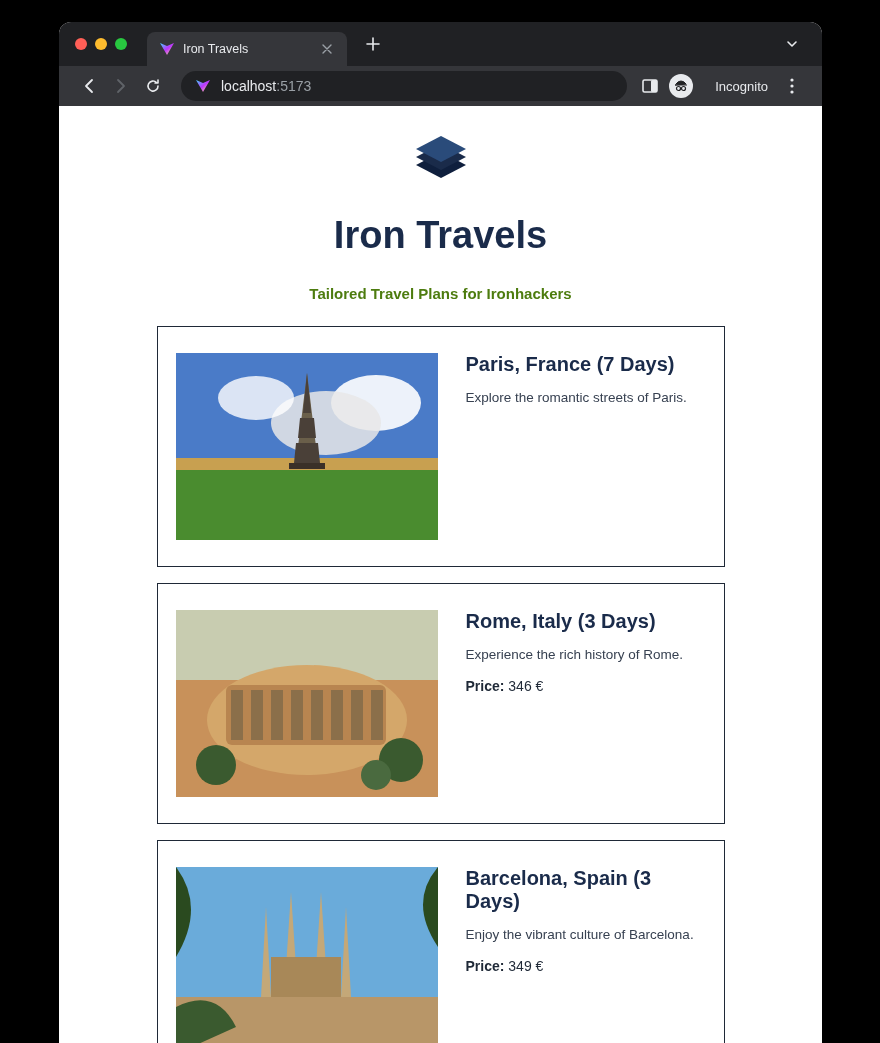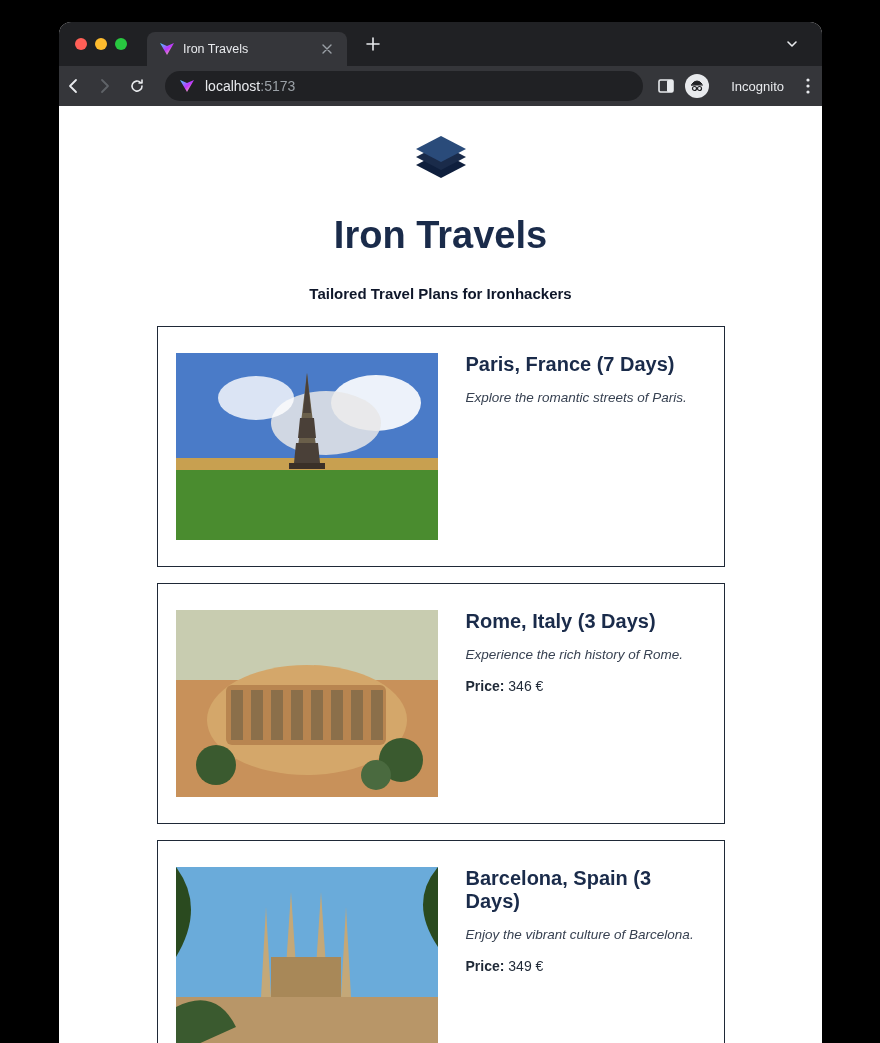--- a/index.html
+++ b/index.html
@@ -117,21 +117,21 @@
       display: flex;
       align-items: center;
       justify-content: center;
     }
     
     .toolbar {
       height: 40px;
       background: #35363a;
       display: flex;
       align-items: center;
-      padding: 0 0;
+      padding: 0 16px;
       gap: 4px;
     }
     
     .nav-btn {
       width: 28px;
       height: 28px;
       display: flex;
       align-items: center;
       justify-content: center;
       color: #e8eaed;
@@ -233,21 +233,21 @@
     .page-title {
       font-size: 38px;
       font-weight: 800;
       color: #1a2b4a;
       margin-bottom: 28px;
     }
     
     .page-subtitle {
       font-size: 15px;
       font-weight: 700;
-      color: #0f172a;
+      color: #4d7c0f;
       margin-bottom: 8px;
     }
     
     .cards {
       max-width: 568px;
       margin: 0 auto;
       display: flex;
       flex-direction: column;
       gap: 16px;
     }
@@ -276,21 +276,20 @@
     .card-title {
       font-size: 20px;
       font-weight: 800;
       color: #1a2b4a;
       margin-bottom: 14px;
       margin-top: 0;
     }
     
     .card-desc {
       font-size: 13.5px;
-      font-style: italic;
       color: #374151;
       margin-bottom: 16px;
     }
     
     .card-price {
       font-size: 14px;
       color: #1f2937;
     }
     
     .card-price strong {

